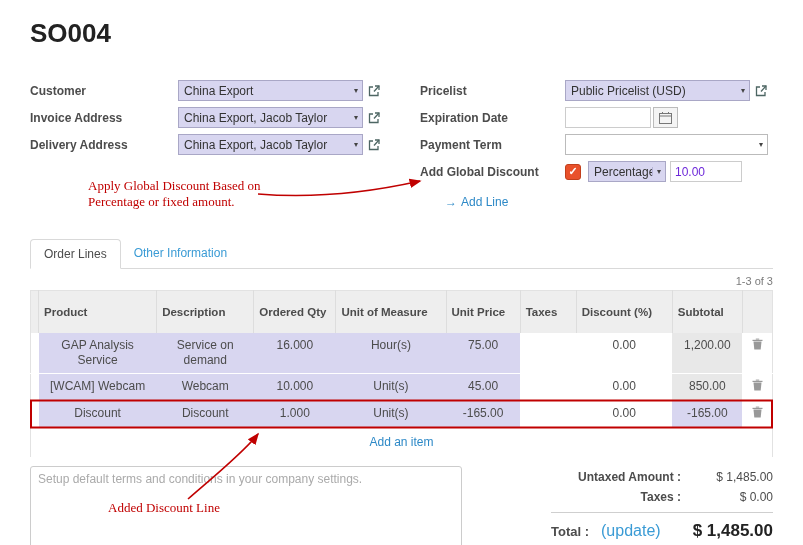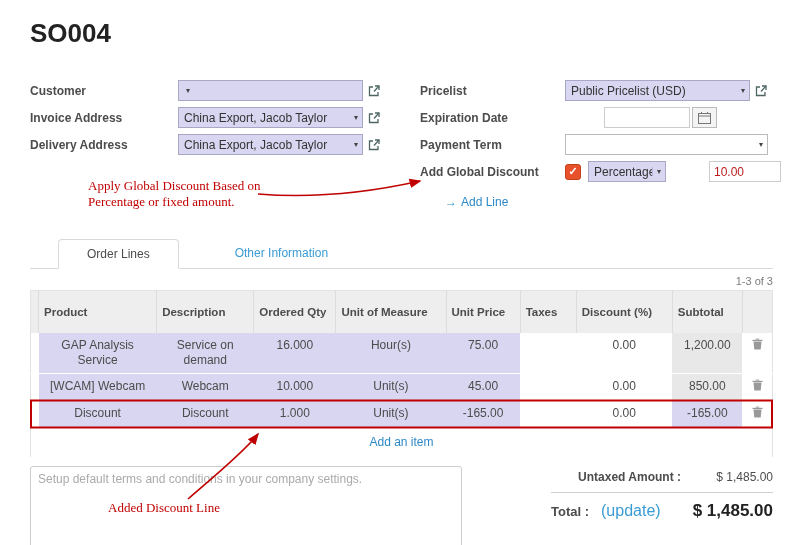--- a/index.html
+++ b/index.html
@@ -28,21 +28,21 @@
   .sel .txt { flex: 1; white-space: nowrap; overflow: hidden; }
   .caret { font-size: 8px; color: #444; padding: 0 2px; flex: none; }
   .sel.white { background: #fff; border-color: #bbb; width: 203px; }
   .sel.pct { width: 78px; margin-right: 4px; }
   .sel.pct .caret { border-left: 1px solid #b6b4d6; padding-left: 4px; }
 
   .extlink { margin-left: 4px; display: inline-flex; cursor: pointer; }
 
   input.txt-input {
     height: 21px; border: 1px solid #ccc; padding: 0 4px;
-    font: 12px "Liberation Sans", sans-serif; color: #b91c1c; margin-left: 39px;
+    font: 12px "Liberation Sans", sans-serif; color: #6d28d9;
   }
   .exp-input { width: 86px; }
   .cal-btn {
     margin-left: 2px; width: 25px; height: 21px; border: 1px solid #bbb;
     background: #f4f4f4; display: inline-flex; align-items: center; justify-content: center; cursor: pointer;
   }
   .amt-input { width: 72px; }
 
   .checkbox {
     width: 16px; height: 16px; flex: none; background: #e9512b; border: 1px solid #c23f1c;
@@ -50,21 +50,21 @@
     display: inline-flex; align-items: center; justify-content: center; margin-right: 7px; cursor: pointer;
   }
 
   .add-line {
     margin: 10px 0 0 25px; color: #2d89c7; font-size: 12px;
     display: inline-flex; align-items: center; gap: 4px; cursor: pointer;
   }
   .add-line .arr { font-weight: 700; }
 
   .tabs { display: flex; margin: 30px 30px 0 30px; width: 743px; border-bottom: 1px solid #d9d9d9; }
-  .tab { padding: 7px 28px; font-size: 12px; margin-bottom: -1px; cursor: pointer; margin-left: 28px; }
+  .tab { padding: 7px 13px; font-size: 12px; margin-bottom: -1px; cursor: pointer; }
   .tab.active {
     background: #fff; border: 1px solid #d9d9d9; border-bottom: 1px solid #fff;
     border-radius: 4px 4px 0 0; color: #4c4c4c;
   }
   .tab.inactive { color: #3a9bd5; }
 
   .pager { text-align: right; margin: 6px 30px 0; font-size: 11px; color: #7b7b7b; height: 13px; }
 
   table.olist {
     margin: 2px 30px 0; width: 743px; border-collapse: collapse;
@@ -121,20 +121,21 @@
 <div class="page">
 
   <h1 class="title">SO004</h1>
 
   <div class="form-area">
     <div class="col-left">
 
       <div class="f-row">
         <span class="f-label">Customer</span>
         <div class="sel">
+          <span class="txt">China Export</span>
           <span class="caret">▾</span>
         </div>
         <span class="extlink">
           <svg width="14" height="13" viewBox="0 0 14 13">
               <path d="M6 3 H2.5 V11.5 H11 V8" fill="none" stroke="#4d6663" stroke-width="1.3"></path>
               <path d="M8 2 H12 V6" fill="none" stroke="#4d6663" stroke-width="1.3"></path>
               <path d="M12 2 L7 7.5" stroke="#4d6663" stroke-width="1.3"></path>
             </svg>
         </span>
       </div>
@@ -331,20 +332,24 @@
   </table>
 
   <div class="bottom">
     <textarea class="notes" placeholder="Setup default terms and conditions in your company settings." style=""></textarea>
 
     <div class="totals">
       <div class="t-row">
         <span class="t-label">Untaxed Amount :</span>
         <span class="t-val">$ 1,485.00</span>
       </div>
+      <div class="t-row">
+        <span class="t-label">Taxes :</span>
+        <span class="t-val">$ 0.00</span>
+      </div>
       <div class="t-sep"></div>
       <div class="total-row">
         <span class="t-label">Total :</span>
         <span class="update">(update)</span>
         <span class="t-total">$ 1,485.00</span>
       </div>
     </div>
   </div>
 
   <div class="ann" id="ann1">

